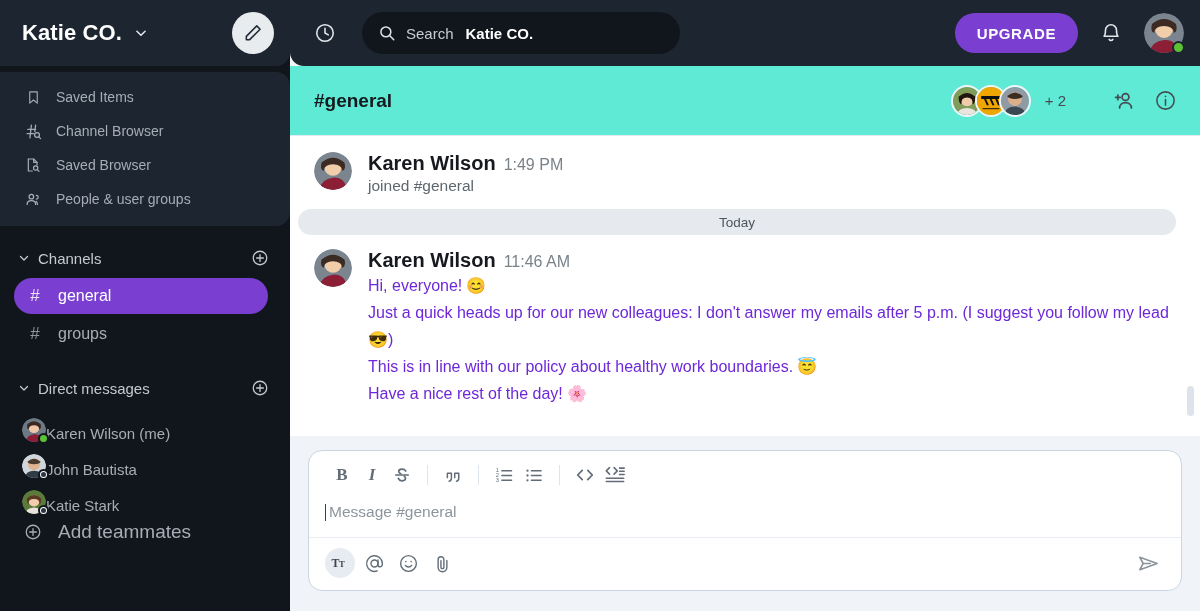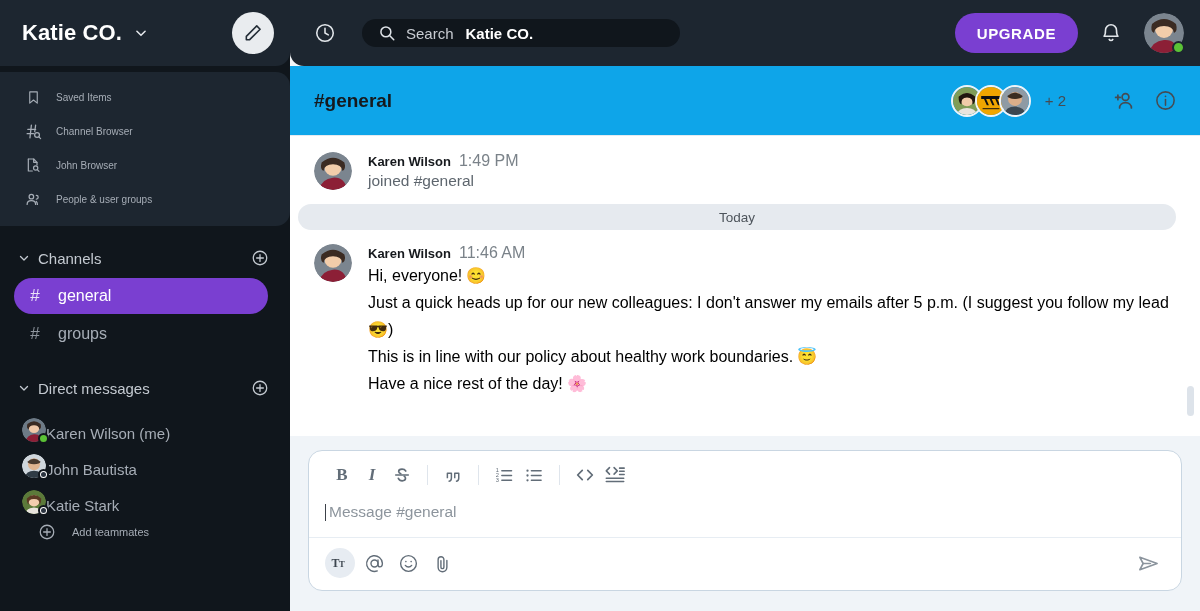--- a/index.html
+++ b/index.html
@@ -41,21 +41,21 @@
   .nav-panel {
     background: #1d2630;
     border-radius: 0 14px 14px 0;
     margin-top: 6px;
     padding: 8px 0 10px 0;
     flex: 0 0 auto;
   }
   .nav-item {
     height: 34px; display: flex; align-items: center;
     gap: 14px; padding: 0 18px 0 24px;
-    color: #a6adb6; font-size: 10px;
+    color: #a6adb6; font-size: 14px;
     white-space: nowrap;
   }
   .nav-item .ico { width: 18px; height: 18px; display:flex; align-items:center; justify-content:center; flex:0 0 18px;}
   .scroll-area { flex: 1 1 auto; padding-top: 14px; overflow: hidden; }
   .section-head {
     display: flex; align-items: center; gap: 8px;
     padding: 0 20px 0 18px; height: 36px;
     color: #c4cad1; font-size: 15px;
   }
   .section-head .caret { font-size: 12px; color:#c4cad1; width:12px; display:flex; justify-content:center;}
@@ -80,54 +80,54 @@
   }
   .dm-av .pic { width:24px;height:24px;border-radius:50%;display:block; }
   .dot {
     position: absolute; right: -3px; bottom: -2px;
     width: 11px; height: 11px; border-radius: 50%;
     border: 2px solid #10161c;
   }
   .dot.online { background: #5bc236; }
   .dot.away { background: #ffffff; border: 2px solid #10161c; display:flex;align-items:center;justify-content:center;}
   .dot.away::after { content:''; width:5px;height:5px;border-radius:50%;background:#2b3440; }
-  .add-team { display:flex; align-items:center; gap:14px; height:36px; padding:0 14px 0 36px; color:#a6adb6; font-size:11px;}
+  .add-team { display:flex; align-items:center; gap:14px; height:36px; padding:0 14px 0 22px; color:#a6adb6; font-size:19px;}
   .add-team .plus { width:22px; display:flex; justify-content:center;}
 
   
   .main { flex: 1 1 auto; display: flex; flex-direction: column; background: #f2f5f8; min-width: 0;}
   .topbar {
     height: 66px; flex: 0 0 66px; background: #1d2630;
     display: flex; align-items: center; gap: 14px;
     padding: 0 16px 0 22px;
     border-radius: 0 0 0 14px;
   }
   .clock-ico { width: 26px; height: 26px; flex:0 0 26px; display:flex;align-items:center;justify-content:center;}
   .search {
-    flex: 0 0 auto; width: 318px; height: 28px;
+    flex: 0 0 auto; width: 318px; height: 42px;
     background: #10161c; border-radius: 21px;
     display: flex; align-items: center; gap: 10px;
     padding: 0 16px; margin-left: 10px;
   }
   .search .lbl { color: #c8ccd2; font-size: 15px; }
   .search .ws { color: #ffffff; font-size: 15px; font-weight: bold; margin-left: 2px;}
   .top-spacer { flex: 1 1 auto; }
   .upgrade {
     height: 40px; border-radius: 20px; background: #7a3fd1;
     color: #fff; font-size: 15px; font-weight: bold; letter-spacing: .6px;
     display: flex; align-items: center; padding: 0 22px;
     flex: 0 0 auto;
   }
   .bell { width: 26px; height: 26px; display:flex;align-items:center;justify-content:center; flex:0 0 26px; margin:0 6px;}
   .me-av { width: 40px; height: 40px; border-radius: 50%; position: relative; flex:0 0 40px;}
   .me-av .pic { width:40px;height:40px;border-radius:50%;display:block;}
 
   .chan-header {
     height: 70px; flex: 0 0 70px;
-    background: #0ea5e9;
+    background: #5eead4;
     display: flex; align-items: center; gap: 0;
     padding: 0 22px 0 24px;
     border-bottom: 1px solid #e4eaf0;
   }
   .chan-name { font-size: 19px; font-weight: bold; color: #16191d; }
   .ch-spacer { flex: 1 1 auto; }
   .facepile { display: flex; align-items: center; }
   .facepile .f {
     width: 32px; height: 32px; border-radius: 50%;
     border: 2px solid #f0f4f8; margin-left: -8px; overflow: hidden;
@@ -136,24 +136,24 @@
   .facepile .f .pic { width: 100%; height: 100%; display:block;}
   .plus2 { color: #454b52; font-size: 15px; margin-left: 14px; margin-right: 28px;}
   .hdr-ico { width: 26px; height: 26px; display:flex;align-items:center;justify-content:center; margin-left: 16px; flex:0 0 26px;}
 
   .messages { flex: 1 1 auto; background: #ffffff; position: relative; overflow: hidden; padding-top: 6px;}
   .msg { display: flex; gap: 16px; padding: 10px 24px 4px 24px; }
   .msg-av { width: 38px; height: 38px; border-radius: 50%; flex: 0 0 38px; overflow:hidden;}
   .msg-av .pic { width:100%;height:100%;display:block;}
   .msg-body { flex: 1 1 auto; min-width: 0;}
   .msg-head { display: flex; align-items: baseline; gap: 8px; }
-  .msg-author { font-size: 13px; font-weight: bold; color: #16191d; }
+  .msg-author { font-size: 20px; font-weight: bold; color: #16191d; }
   .msg-time { font-size: 16px; color: #7a8289; }
   .msg-sub { font-size: 15.5px; color: #5e666e; margin-top: 2px;}
-  .msg-line { font-size: 16px; color: #000000; line-height: 27px; }
+  .msg-line { font-size: 16px; color: #6d28d9; line-height: 27px; }
   .divider-wrap { padding: 10px 24px 4px 8px; }
   .divider {
     height: 26px; background: #e6eaef; border-radius: 13px;
     display: flex; align-items: center; justify-content: center;
     color: #4d545b; font-size: 13.5px;
   }
   .scrollbar {
     position: absolute; right: 6px; top: 250px;
     width: 7px; height: 30px; border-radius: 4px; background: #dde3ea;
   }
@@ -223,21 +223,21 @@
       <div class="nav-item">
         <span class="ico">
           <svg width="16" height="16" viewBox="0 0 24 24" fill="none" stroke="#a6adb6" stroke-width="1.8" stroke-linecap="round" stroke-linejoin="round">
             <path d="M5 3h8l5 5v4"></path>
               <path d="M5 3v18h6"></path>
               <path d="M13 3v5h5"></path>
               <circle cx="16" cy="16.5" r="3.2"></circle>
               <path d="M18.4 18.9L21 21.5"></path>
           </svg>
         </span>
-        <span>John Browser</span>
+        <span>Saved Browser</span>
       </div>
       <div class="nav-item">
         <span class="ico">
           <svg width="17" height="17" viewBox="0 0 24 24" fill="none" stroke="#a6adb6" stroke-width="1.8" stroke-linecap="round" stroke-linejoin="round">
             <circle cx="9" cy="8" r="3.2"></circle>
               <path d="M3 19c0-3.3 2.7-5.4 6-5.4s6 2.1 6 5.4"></path>
               <path d="M16 11.5a2.6 2.6 0 100-5.2"></path>
               <path d="M17.5 19c0-2-.6-3.4-1.6-4.3"></path>
           </svg>
         </span>

